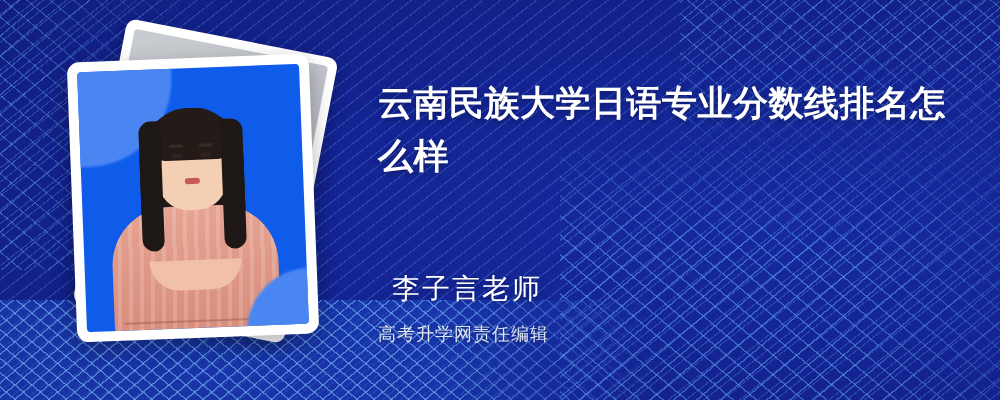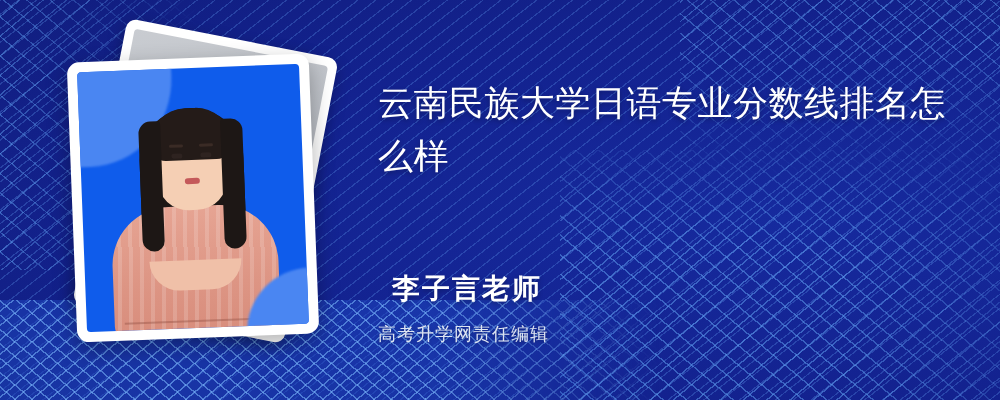--- a/index.html
+++ b/index.html
@@ -295,33 +295,33 @@
     width: 600px;
     height: 400px;
   }
   .title {
     position: absolute;
     top: 76px;
     left: 0;
     width: 580px;
     color: #ffffff;
     font-size: 35px;
-    font-weight: normal;
+    font-weight: bold;
     line-height: 53px;
     letter-spacing: 0.5px;
     text-shadow: 0 2px 5px rgba(0,0,0,0.30);
     font-family: "Liberation Sans", "DejaVu Sans", sans-serif;
   }
   .author {
     position: absolute;
     top: 270px;
     left: 14px;
     color: #ffffff;
     font-size: 28px;
-    font-weight: bold;
+    font-weight: normal;
     letter-spacing: 2px;
     text-shadow: 0 2px 5px rgba(0,0,0,0.30);
   }
   .role {
     position: absolute;
     top: 322px;
     left: 0px;
     color: #dde4f2;
     font-size: 18px;
     font-weight: normal;

